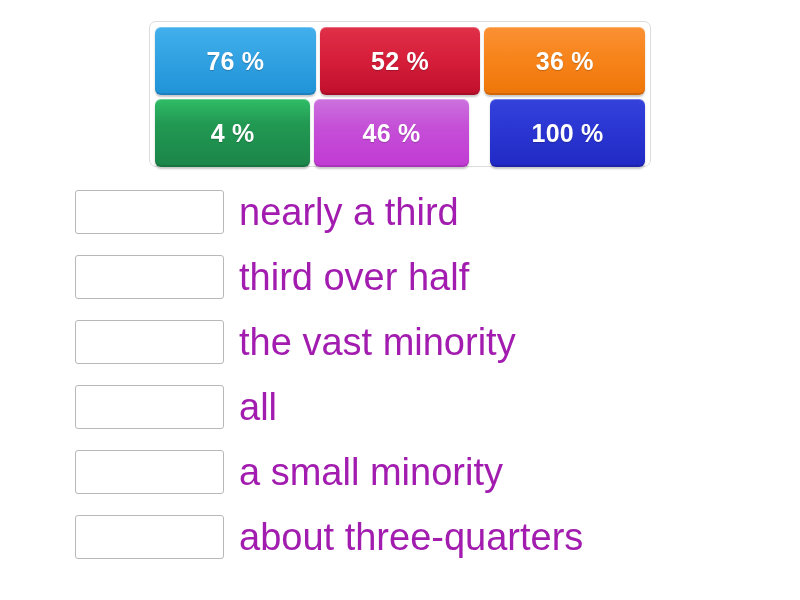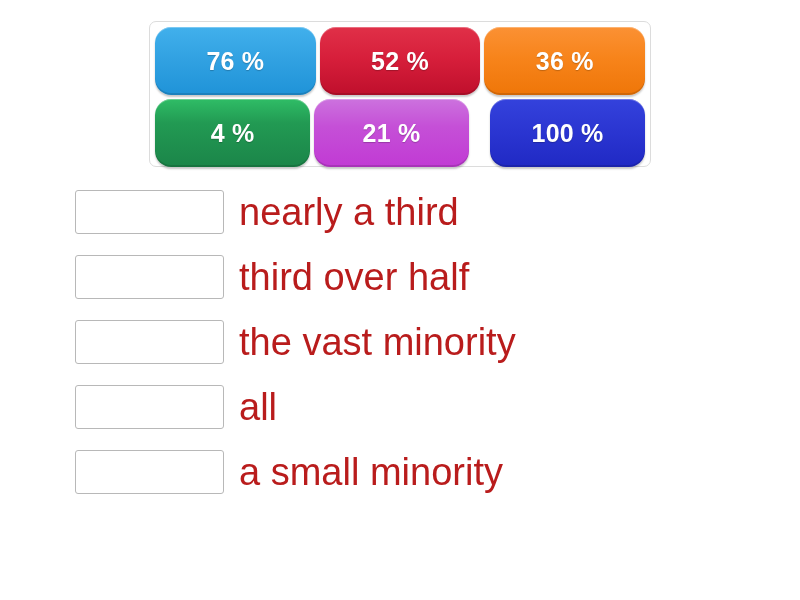--- a/index.html
+++ b/index.html
@@ -32,21 +32,21 @@
     display: flex;
     width: 100%;
     height: 68px;
   }
   .tile-row + .tile-row { margin-top: 4px; }
 
   .tile {
     flex: 1 1 0;
     position: relative;
     margin-right: 4px;
-    border-radius: 16px;
+    border-radius: 6px;
     display: flex;
     align-items: center;
     justify-content: center;
     color: #ffffff;
     font-size: 25px;
     font-weight: bold;
     letter-spacing: 0.2px;
     text-shadow: 0 1px 1px rgba(0,0,0,0.22);
     box-sizing: border-box;
     cursor: pointer;
@@ -84,37 +84,37 @@
     border: 1px solid #b8b8b8;
     border-radius: 3px;
     background: #ffffff;
     flex: 0 0 auto;
     cursor: pointer;
   }
   .answer-label {
     margin-left: 15px;
     font-size: 38px;
     line-height: 44px;
-    color: #b91c1c;
+    color: #a21caf;
     white-space: nowrap;
     font-weight: normal;
   }
 </style>
 </head>
 <body>
 
 <div id="tile-tray">
   <div class="tile-row">
     <div class="tile tile-blue">76 %</div>
     <div class="tile tile-red">52 %</div>
     <div class="tile tile-orange">36 %</div>
   </div>
   <div class="tile-row">
     <div class="tile tile-green">4 %</div>
-    <div class="tile tile-magenta">21 %</div>
+    <div class="tile tile-magenta">46 %</div>
     <div class="tile tile-navy">100 %</div>
   </div>
 </div>
 
 <div id="answer-list">
 
   <div class="answer-row">
     <div class="drop-zone"></div>
     <div class="answer-label">nearly a third</div>
   </div>
@@ -132,14 +132,18 @@
   <div class="answer-row">
     <div class="drop-zone"></div>
     <div class="answer-label">all</div>
   </div>
 
   <div class="answer-row">
     <div class="drop-zone"></div>
     <div class="answer-label">a small minority</div>
   </div>
 
+  <div class="answer-row">
+    <div class="drop-zone"></div>
+    <div class="answer-label">about three-quarters</div>
+  </div>
 
 </div>
 
 </body></html>

